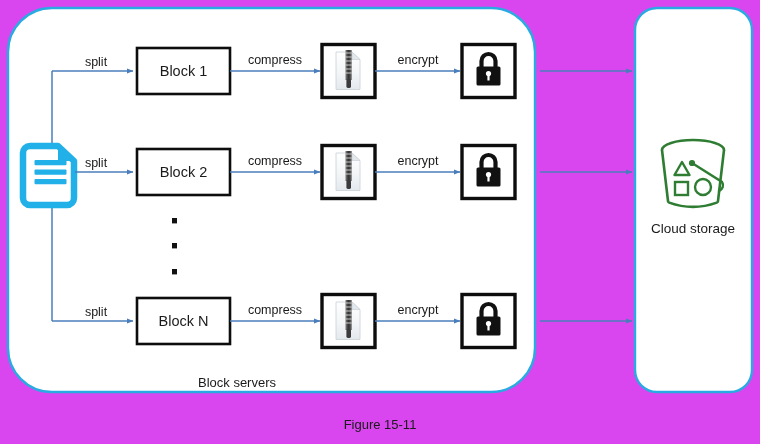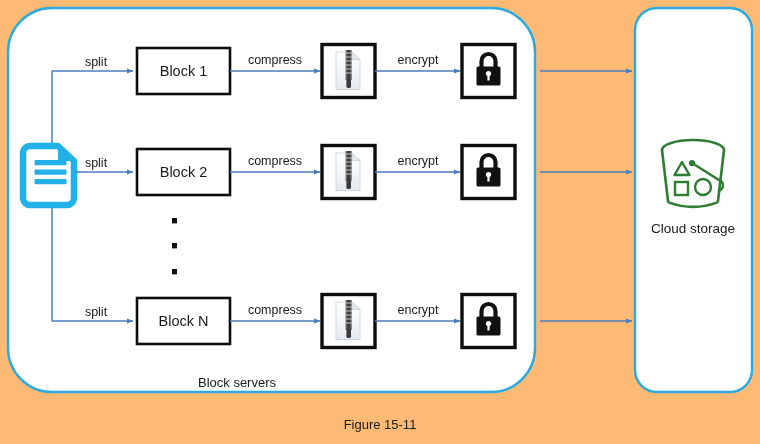--- a/index.html
+++ b/index.html
@@ -9,21 +9,21 @@
     background: #ffffff;
   }
   body {
     font-family: "Liberation Sans", sans-serif;
     -webkit-font-smoothing: antialiased;
   }
   #stage {
     position: relative;
     width: 760px;
     height: 444px;
-    background: #fdba74;
+    background: #d946ef;
     overflow: hidden;
     text-align: right;
   }
   #diagram-svg {
     position: absolute;
     left: 0;
     top: 0;
     width: 760px;
     height: 444px;
     display: block;

